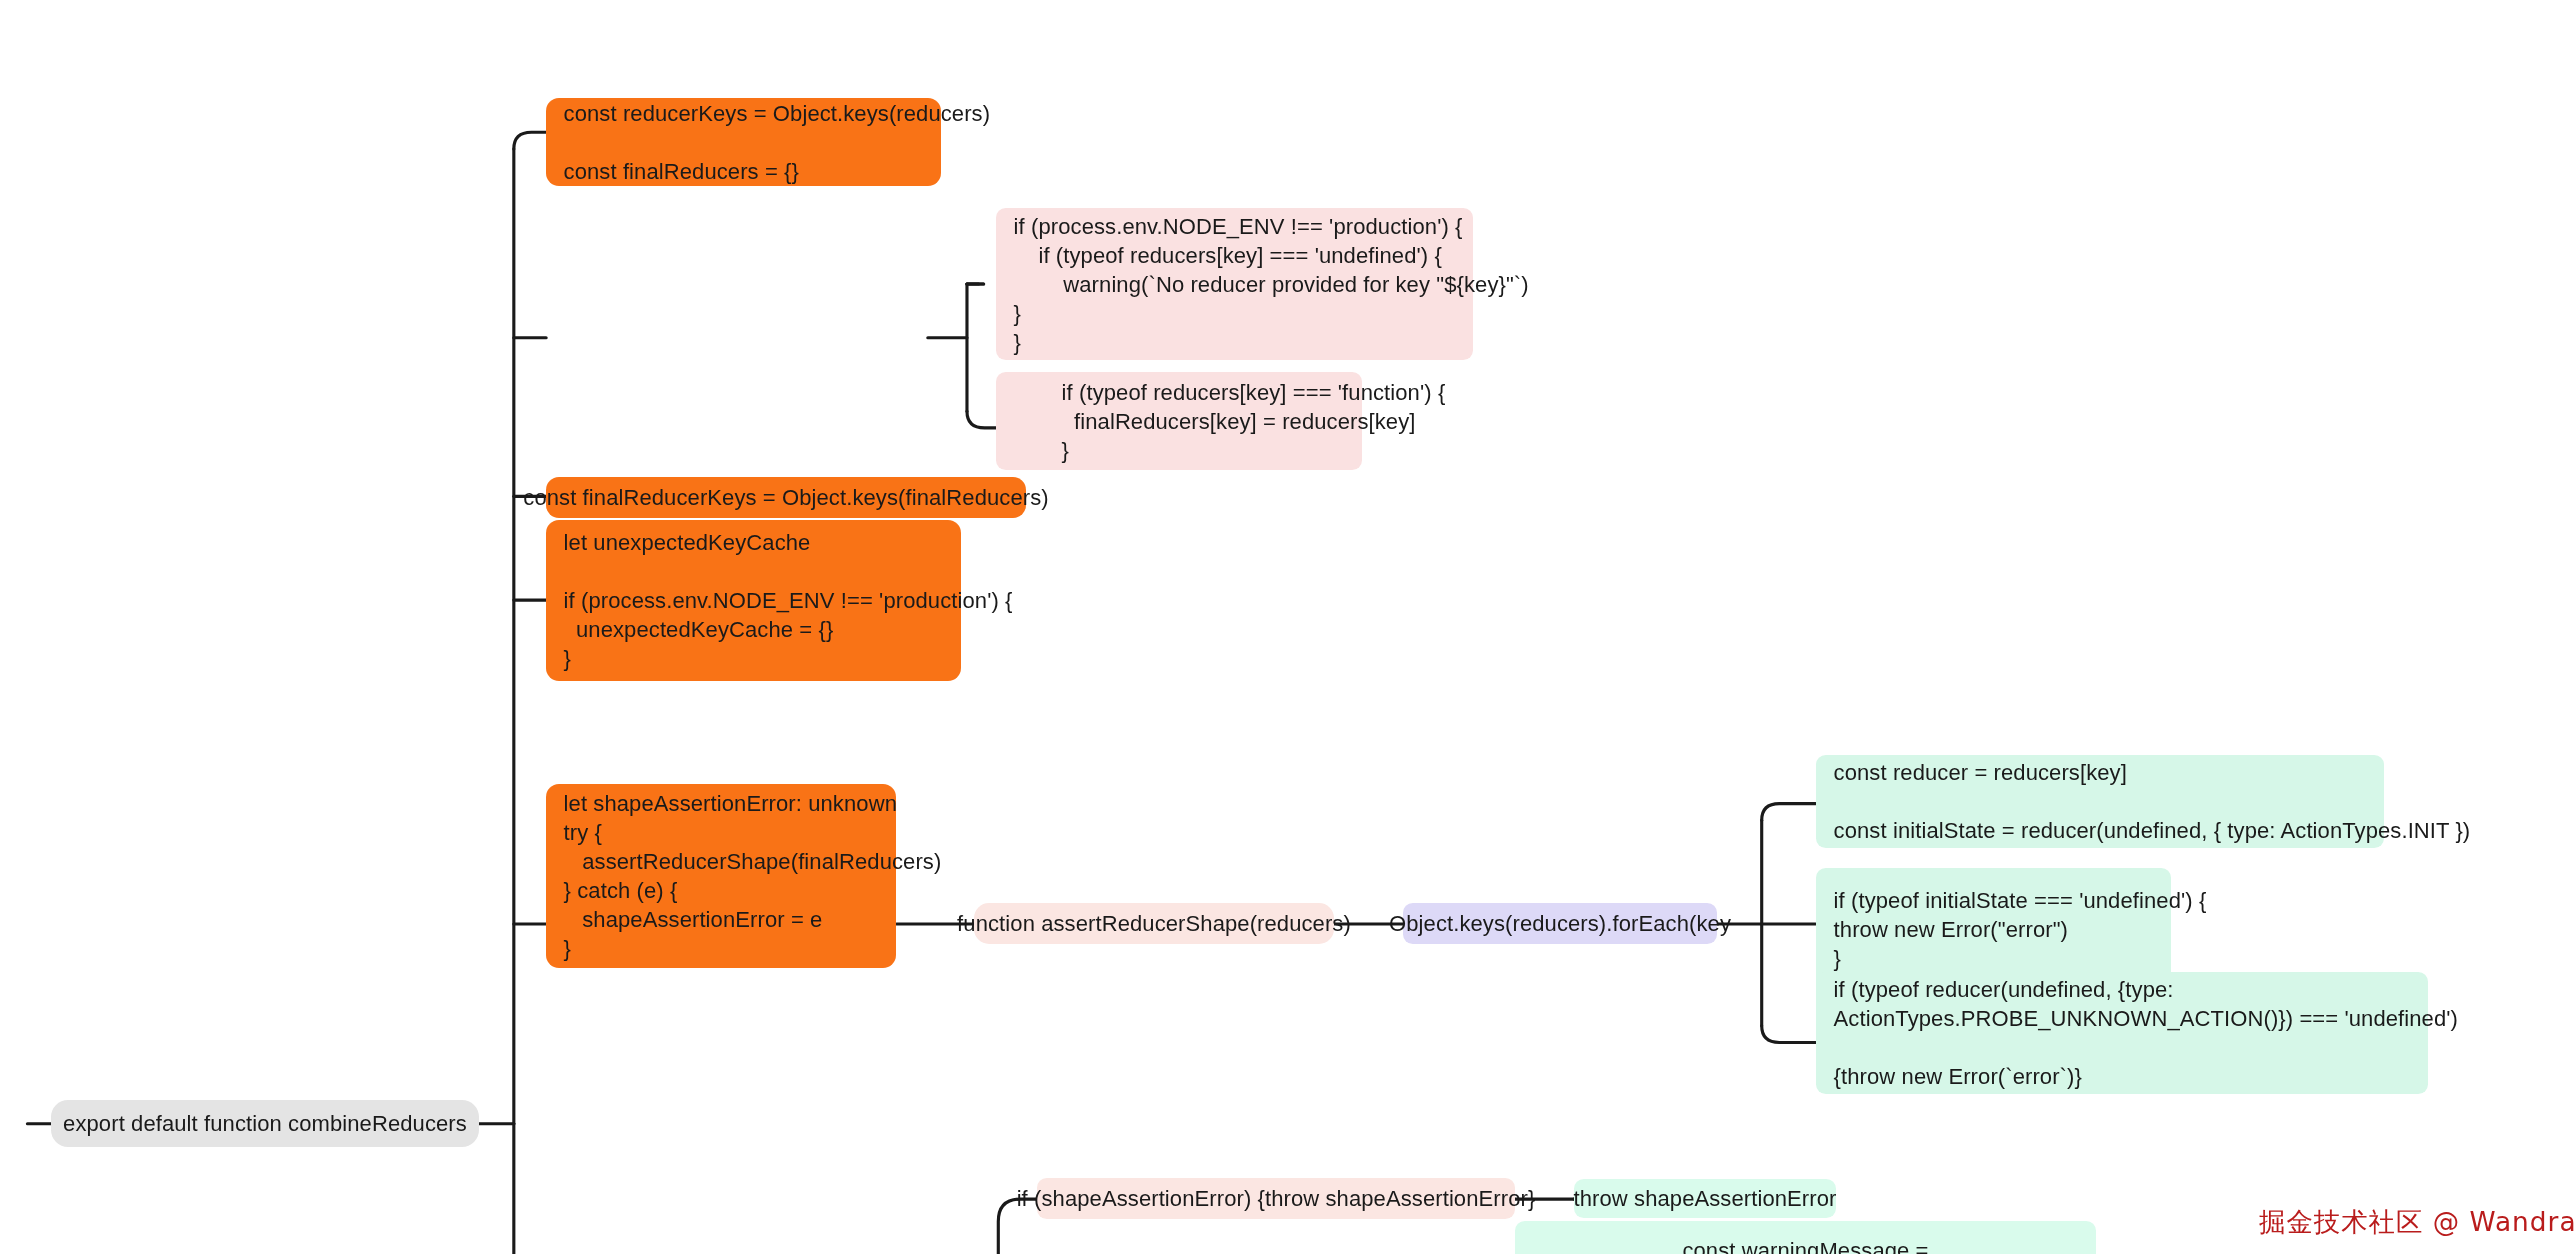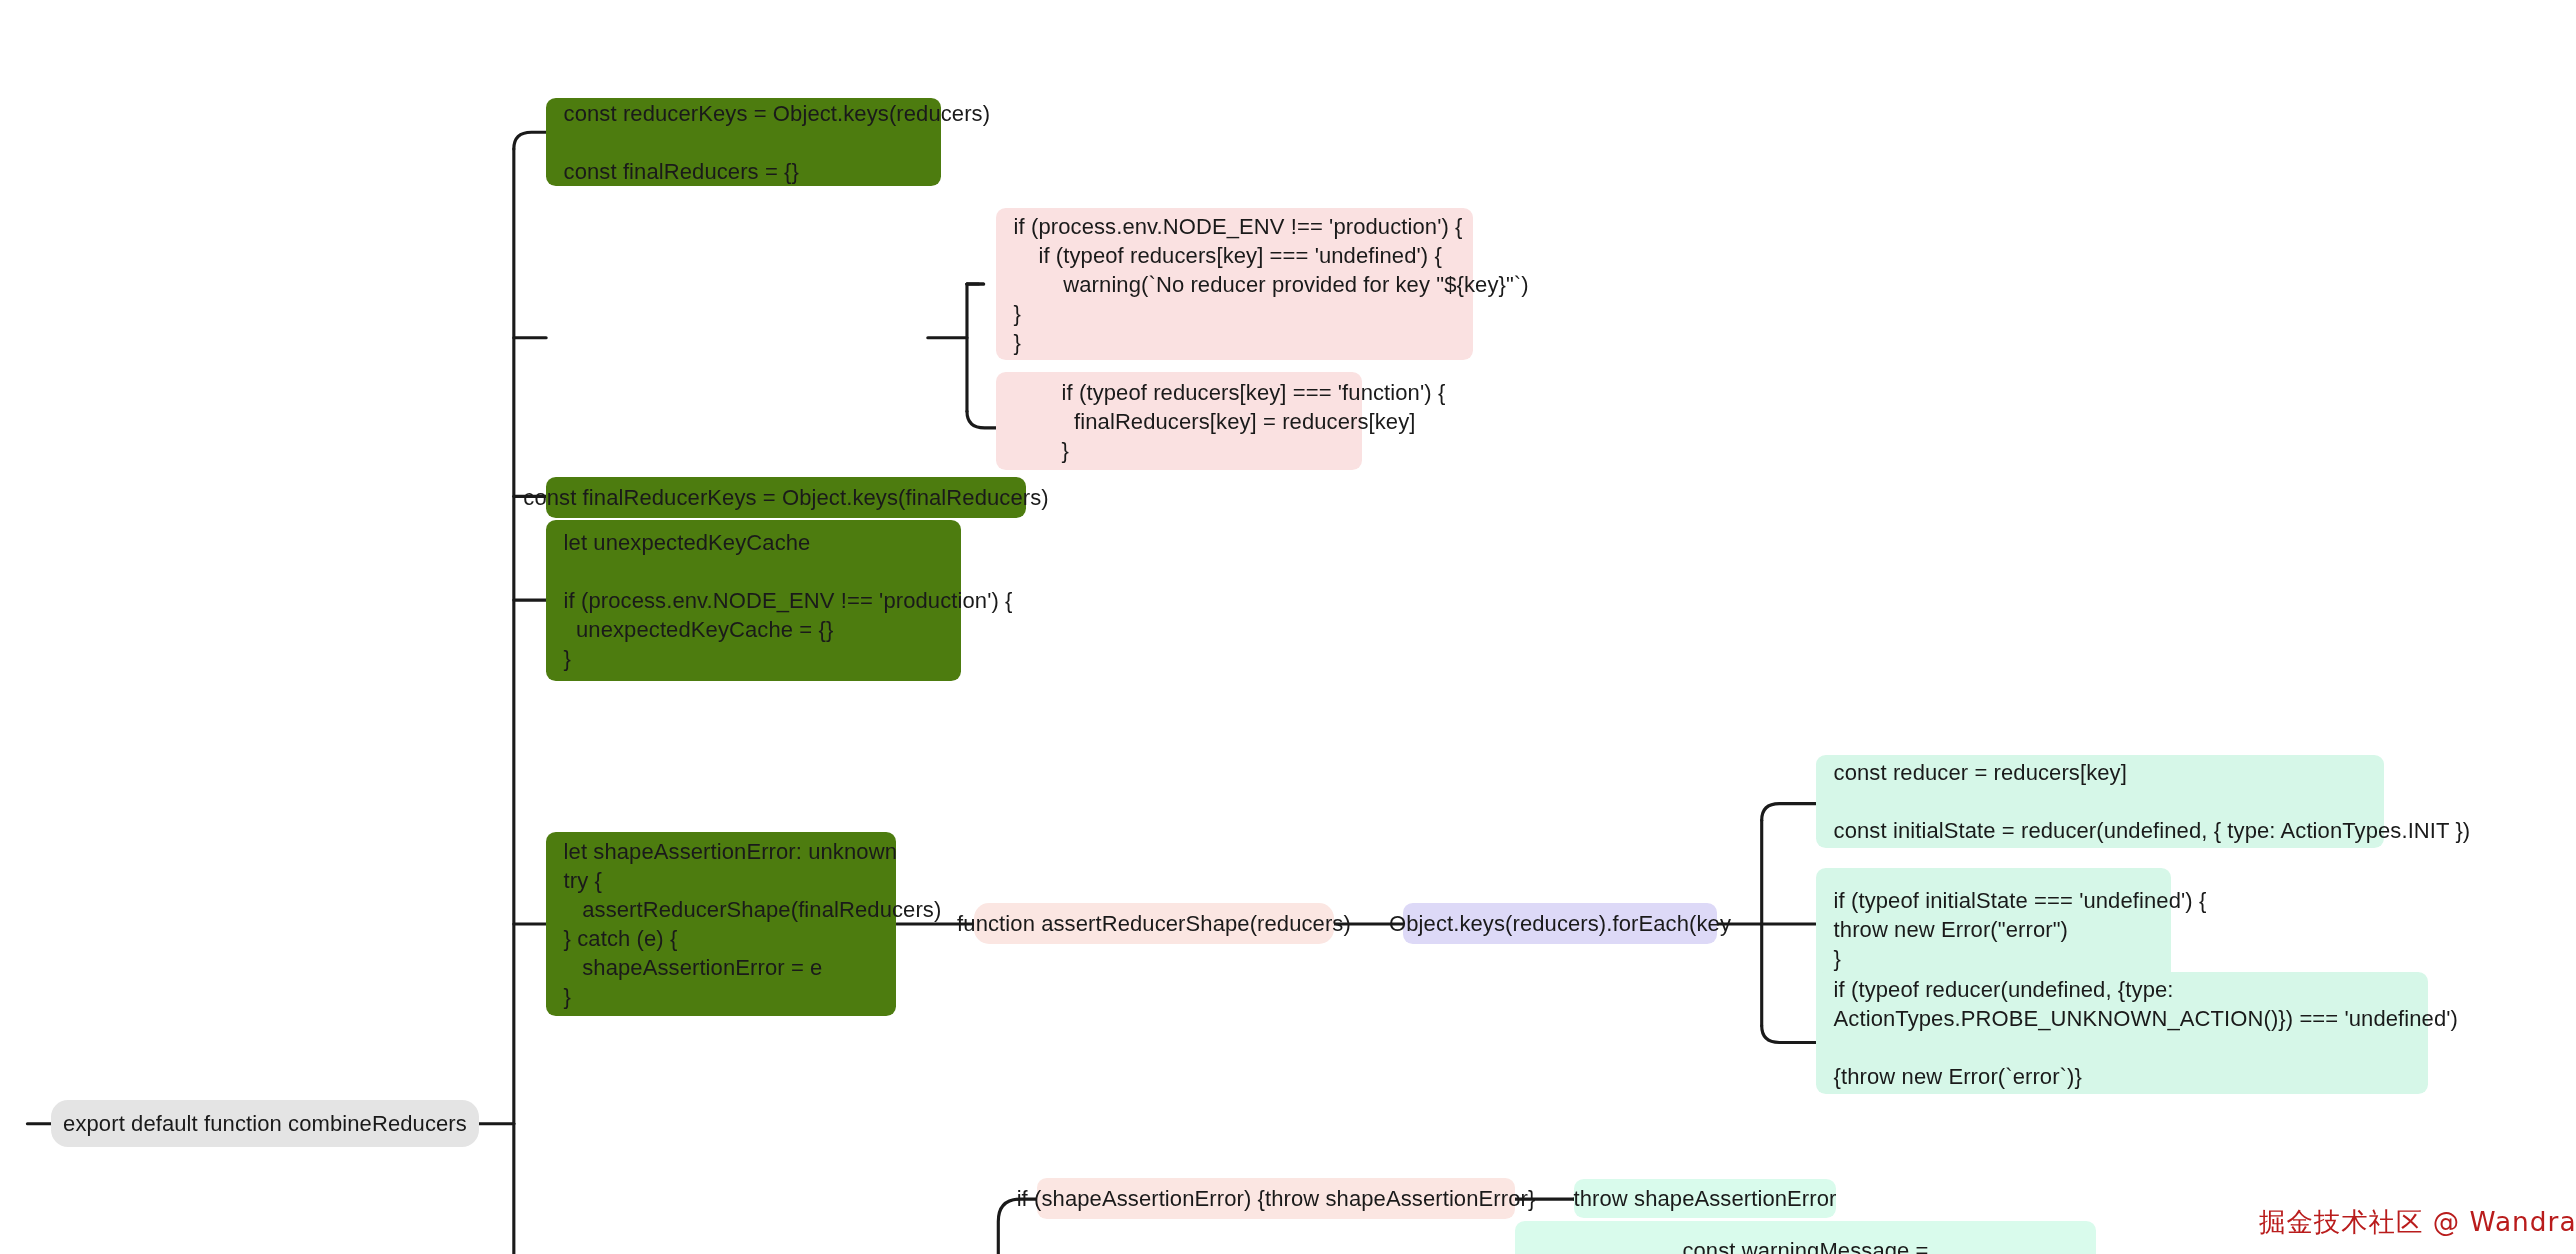--- a/index.html
+++ b/index.html
@@ -39,21 +39,21 @@
     justify-content: center;
   }
   .node .pad {
     padding: 0 17.6px;
   }
   .node.single {
     display: flex;
     align-items: center;
   }
   .c-gray   { background: #e4e4e4; }
-  .c-peach  { background: #4d7c0f; }
+  .c-peach  { background: #f97316; border-radius: 13px; }
   .c-pink   { background: #fae1e1; }
   .c-pinkl  { background: #fbe6e2; }
   .c-purple { background: #ddd9f7; }
   .c-mint   { background: #d6f7e8; }
   .c-mint2  { background: #d9fbec; }
 
   .watermark {
     position: absolute;
     color: #b91c1c;
     font-size: 26.4px;
@@ -143,21 +143,21 @@
   </div>
 
   <div class="node c-peach" style="left:546px; top:520px; width:415px; height:161px;">
     <span class="pad">let unexpectedKeyCache
 
 if (process.env.NODE_ENV !== 'production') {
   unexpectedKeyCache = {}
 }</span>
   </div>
 
-  <div class="node c-peach" style="left:546px; top:832px; width:350px; height:184px;">
+  <div class="node c-peach" style="left:546px; top:784px; width:350px; height:184px;">
     <span class="pad">let shapeAssertionError: unknown
 try {
    assertReducerShape(finalReducers)
 } catch (e) {
    shapeAssertionError = e
 }</span>
   </div>
 
   <div class="node single c-pinkl" style="left:974px; top:903px; width:360px; height:41px;border-radius:15px;">
     <span class="pad">function assertReducerShape(reducers)</span>

